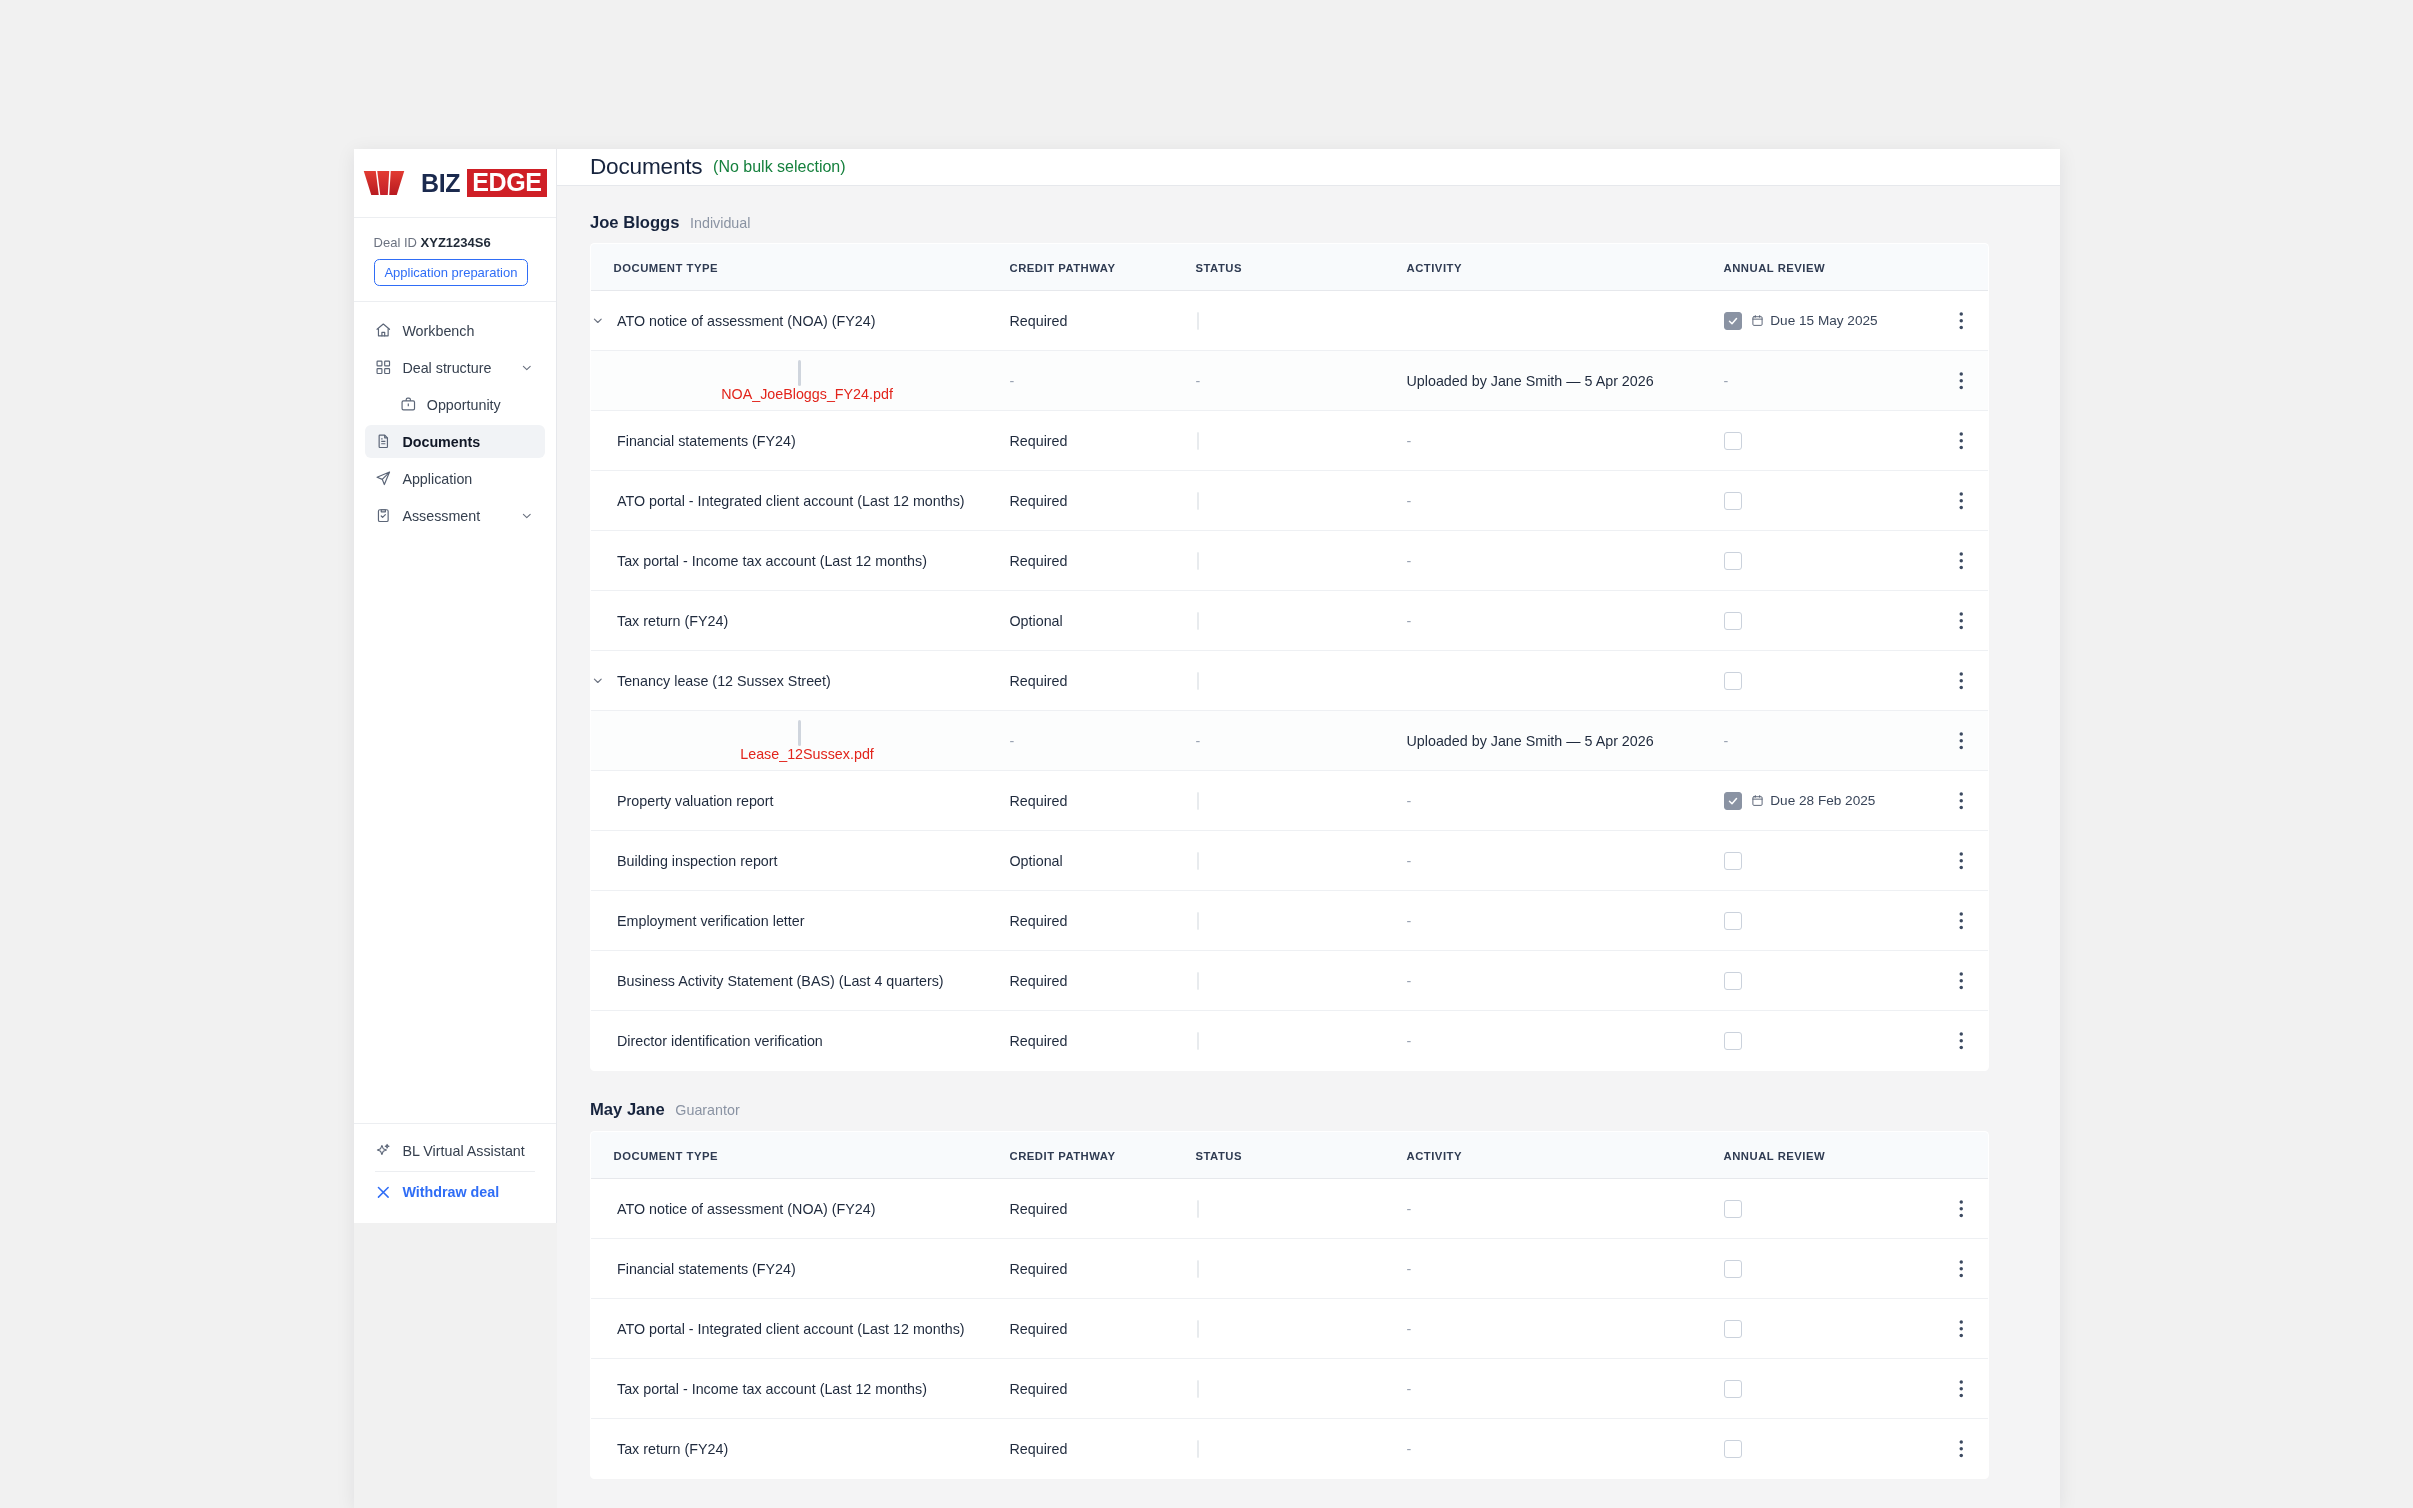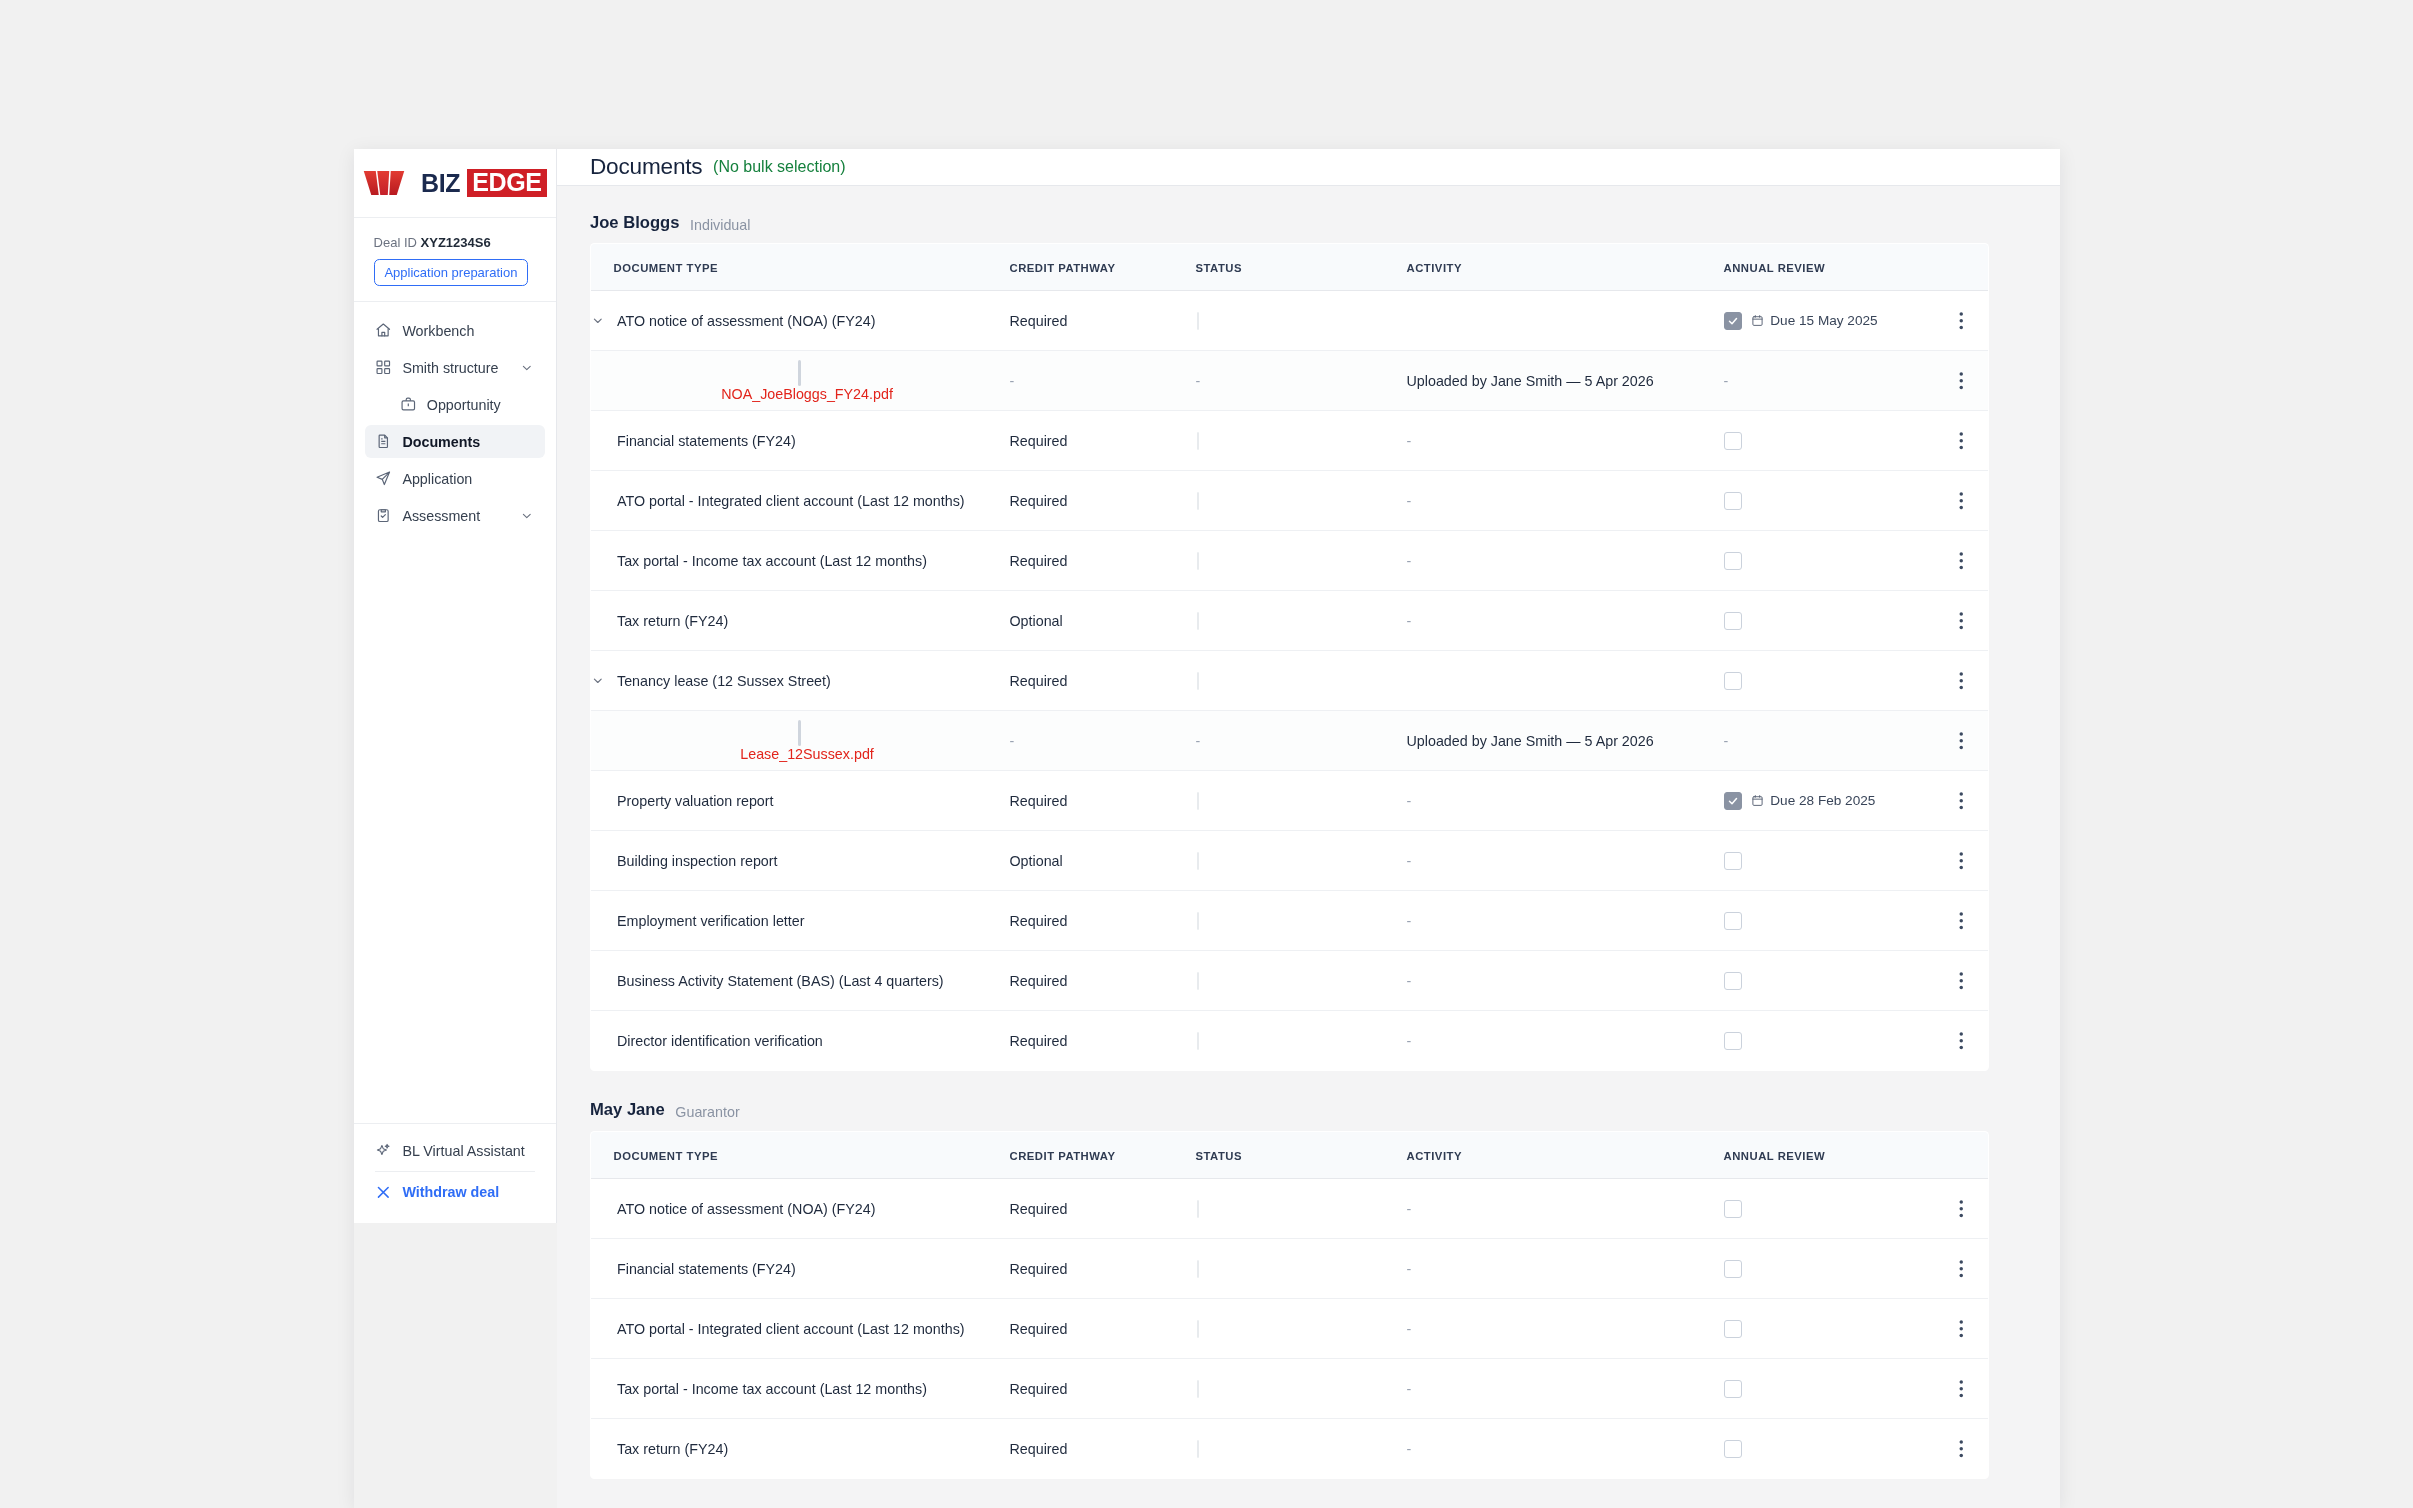--- a/index.html
+++ b/index.html
@@ -92,21 +92,21 @@
     border-bottom: 0.8px solid #e6e8ec;
     height: 69px;
     display: flex; align-items: center;
     padding: 0 0 0 33px;
     gap: 10.6px;
   }
   .topbar h1 { font-size: 22.6px; font-weight: normal; color: #16233d; letter-spacing: -0.2px; }
   .topbar .sub { font-size: 16px; color: #15803d; }
 
   .content { padding: 27px 33px 0 33px; }
-  .party { display:flex; align-items: flex-end; gap: 10.6px; margin-bottom: 10.6px; }
+  .party { display:flex; align-items: center; gap: 10.6px; margin-bottom: 10.6px; }
   .party-name { font-size: 16.6px; font-weight: bold; color: #16233d; }
   .party-role { font-size: 14.3px; color: #8a93a3; }
   .section { margin-bottom: 29px; }
 
   table.doc {
     width: 1398px;
     border-collapse: collapse;
     background: #ffffff;
     border: 0.8px solid #e6e8ec;
     border-radius: 4.5px;
@@ -245,21 +245,21 @@
 
       <div class="nav-item">
         <span class="nav-icon">
           <svg viewBox="0 0 24 24" fill="none" stroke="currentColor" stroke-width="1.7">
               <rect x="3" y="3" width="7" height="7" rx="1"></rect>
               <rect x="14" y="3" width="7" height="7" rx="1"></rect>
               <rect x="3" y="14" width="7" height="7" rx="1"></rect>
               <rect x="14" y="14" width="7" height="7" rx="1"></rect>
             </svg>
         </span>
-        <span>Smith structure</span>
+        <span>Deal structure</span>
         <span class="chev">
           <svg viewBox="0 0 24 24" fill="none" stroke="currentColor" stroke-width="2" stroke-linecap="round" stroke-linejoin="round">
               <polyline points="6 9 12 15 18 9"></polyline>
             </svg>
         </span>
       </div>
 
       <div class="nav-item sub">
         <span class="nav-icon">
           <svg viewBox="0 0 24 24" fill="none" stroke="currentColor" stroke-width="1.7">

